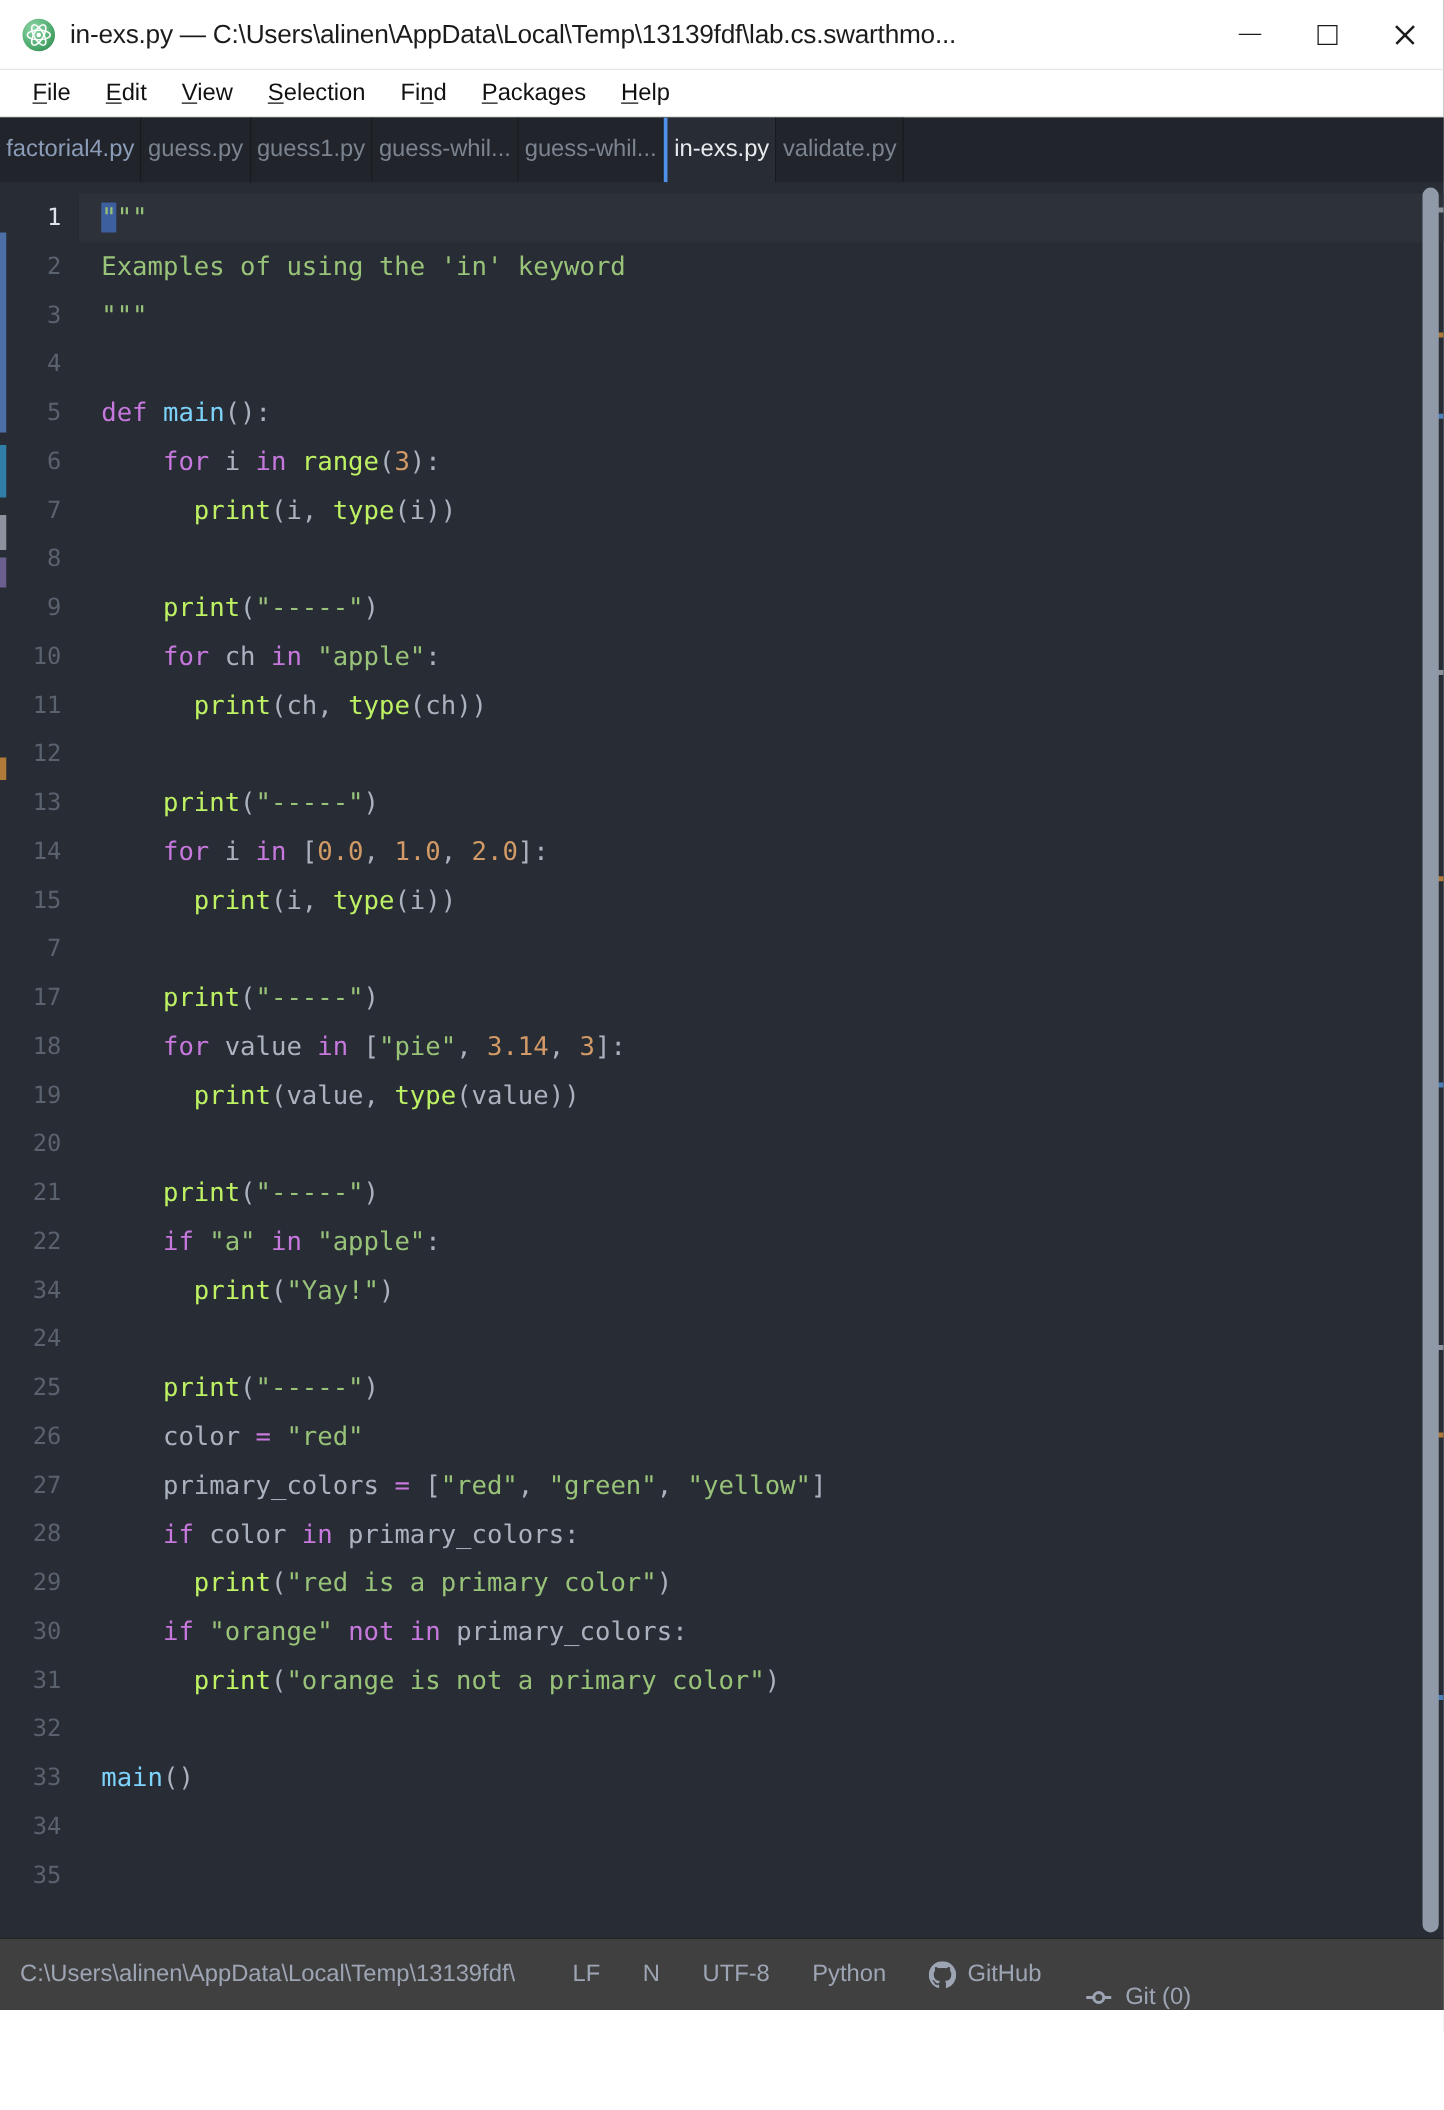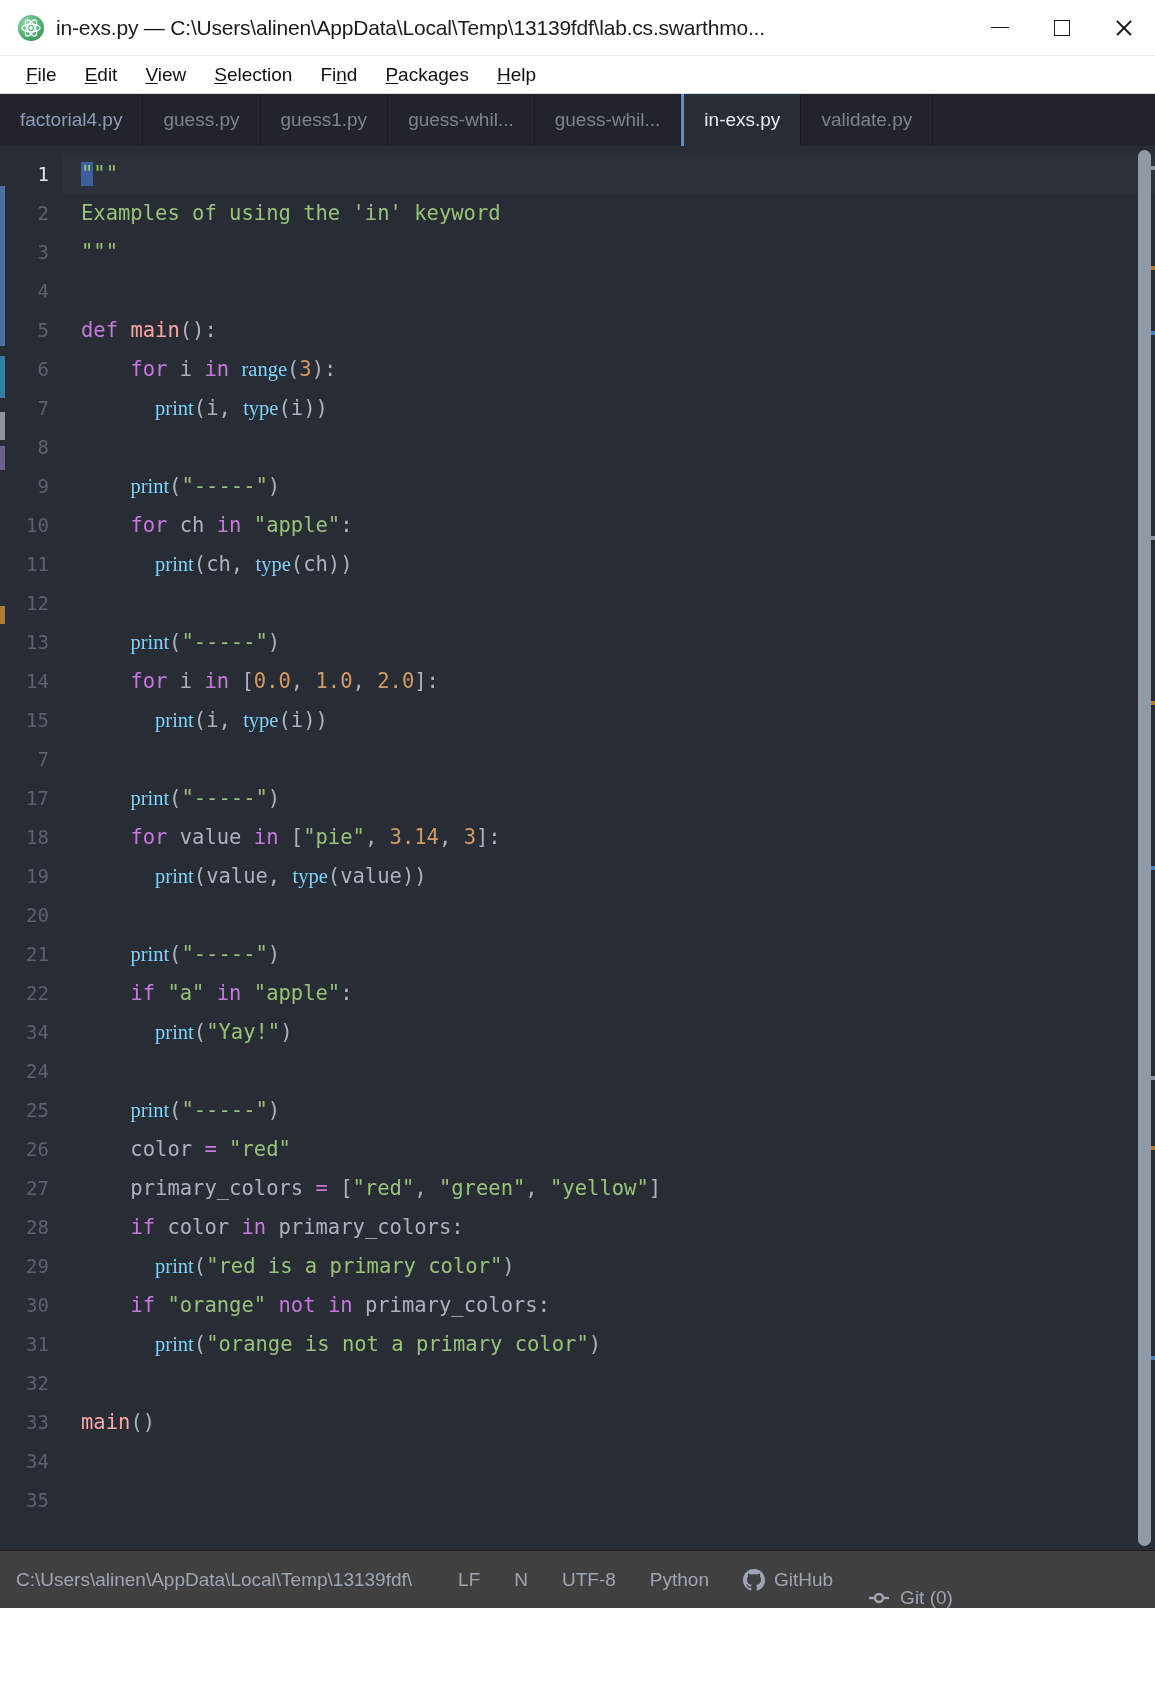--- a/index.html
+++ b/index.html
@@ -68,21 +68,21 @@
 
   
   .tabbar {
     height: 52px; min-height: 52px;
     background: #21252b;
     display: flex; align-items: stretch;
     overflow: hidden;
   }
   .tab {
     display: flex; align-items: center; justify-content: center;
-    padding: 0 20px;
+    padding: 0 5px;
     font-size: 19px; color: #7b838f;
     background: #21252b;
     border-right: 1px solid #181a1f;
     white-space: nowrap; position: relative;
     min-width: 0;
   }
   .tab.modified { color: #8b9cb8; }
   .tab.active {
     background: #282c34; color: #e8eaed;
     border-left: 3px solid #4d92e8;
@@ -115,22 +115,22 @@
     font-family: "DejaVu Sans Mono", monospace;
     font-size: 20.5px;
     overflow: hidden;
     padding-left: 18px;
   }
   .code .line { height: 39px; line-height: 39px; white-space: pre; }
   .code .line.cursor-line { background: #2c313a; margin-left: -18px; padding-left: 18px; }
 
   
   .t-kw   { color: #c678dd; }
-  .t-fn   { color: #7dd3fc; font-family: Liberation Serif, serif; }
-  .t-def  { color: #fca5a5; }
+  .t-fn   { color: #bef264; }
+  .t-def  { color: #7dd3fc; }
   .t-str  { color: #98c379; }
   .t-num  { color: #d19a66; }
   .t-var  { color: #abb2bf; }
   .t-punc { color: #abb2bf; }
   .t-op   { color: #c678dd; }
 
   .sel-block {
     background: #3e5f9e; color: #98c379;
   }
 

